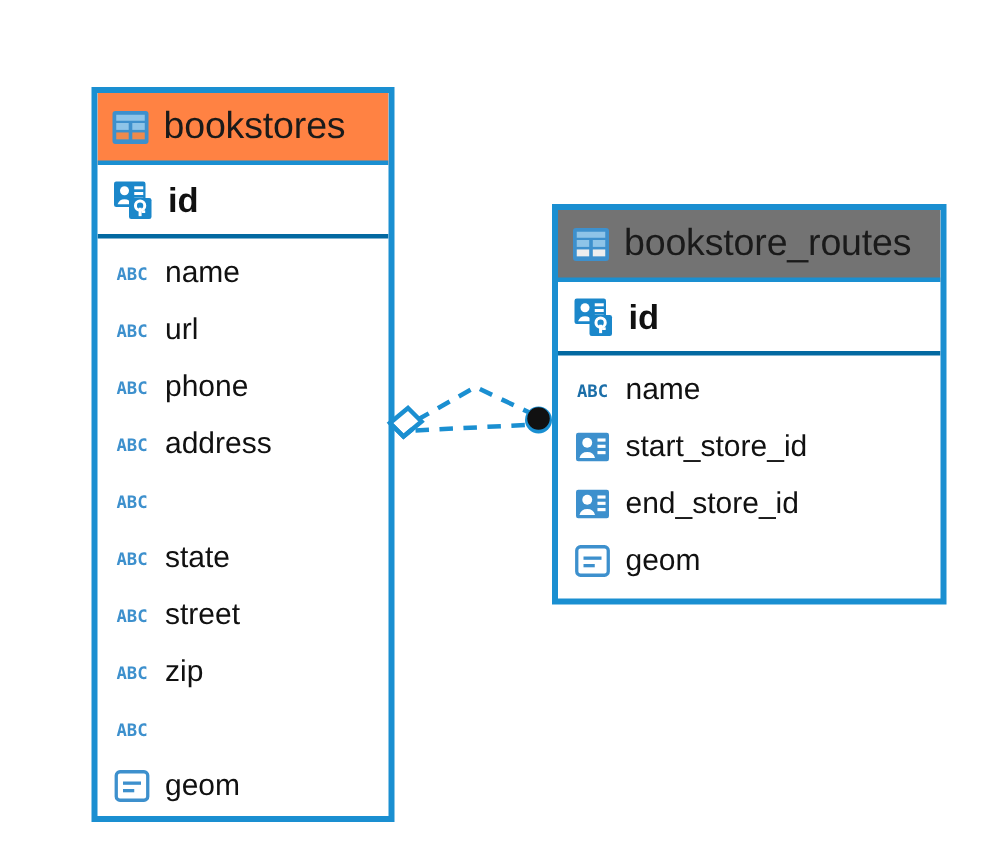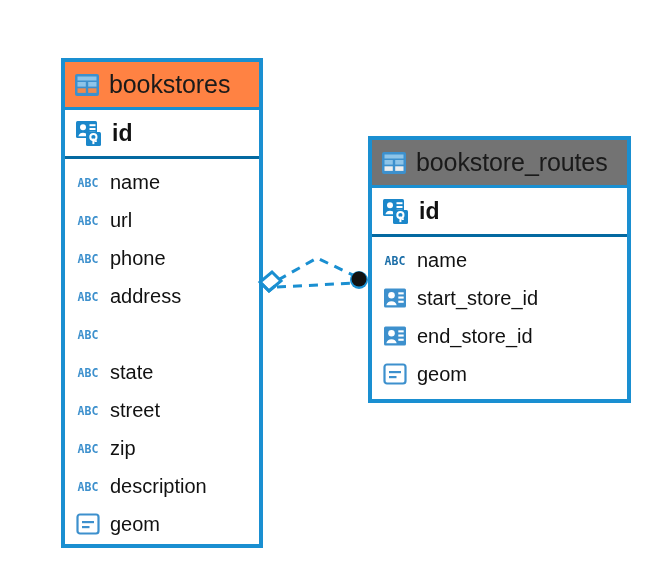--- a/index.html
+++ b/index.html
@@ -195,21 +195,20 @@
         <svg class="field-icon" viewBox="0 0 26 26">
           <text x="13" y="17.5" font-family="'DejaVu Sans Mono', monospace" font-size="11.5" font-weight="bold" fill="#3d90cd" text-anchor="middle">ABC</text>
         </svg>
         <span class="field-label">zip</span>
       </div>
 
       <div class="field-row">
         <svg class="field-icon" viewBox="0 0 26 26">
           <text x="13" y="17.5" font-family="'DejaVu Sans Mono', monospace" font-size="11.5" font-weight="bold" fill="#3d90cd" text-anchor="middle">ABC</text>
         </svg>
-        <span class="field-label">description</span>
       </div>
 
       <div class="field-row">
         <svg class="field-icon" viewBox="0 0 26 26">
           <rect x="2.5" y="3.5" width="21" height="19" rx="2.5" fill="none" stroke="#3d90cd" stroke-width="2.2"></rect>
           <rect x="7" y="10" width="12" height="2.2" fill="#3d90cd"></rect>
           <rect x="7" y="15" width="7.5" height="2.2" fill="#3d90cd"></rect>
         </svg>
         <span class="field-label">geom</span>
       </div>

